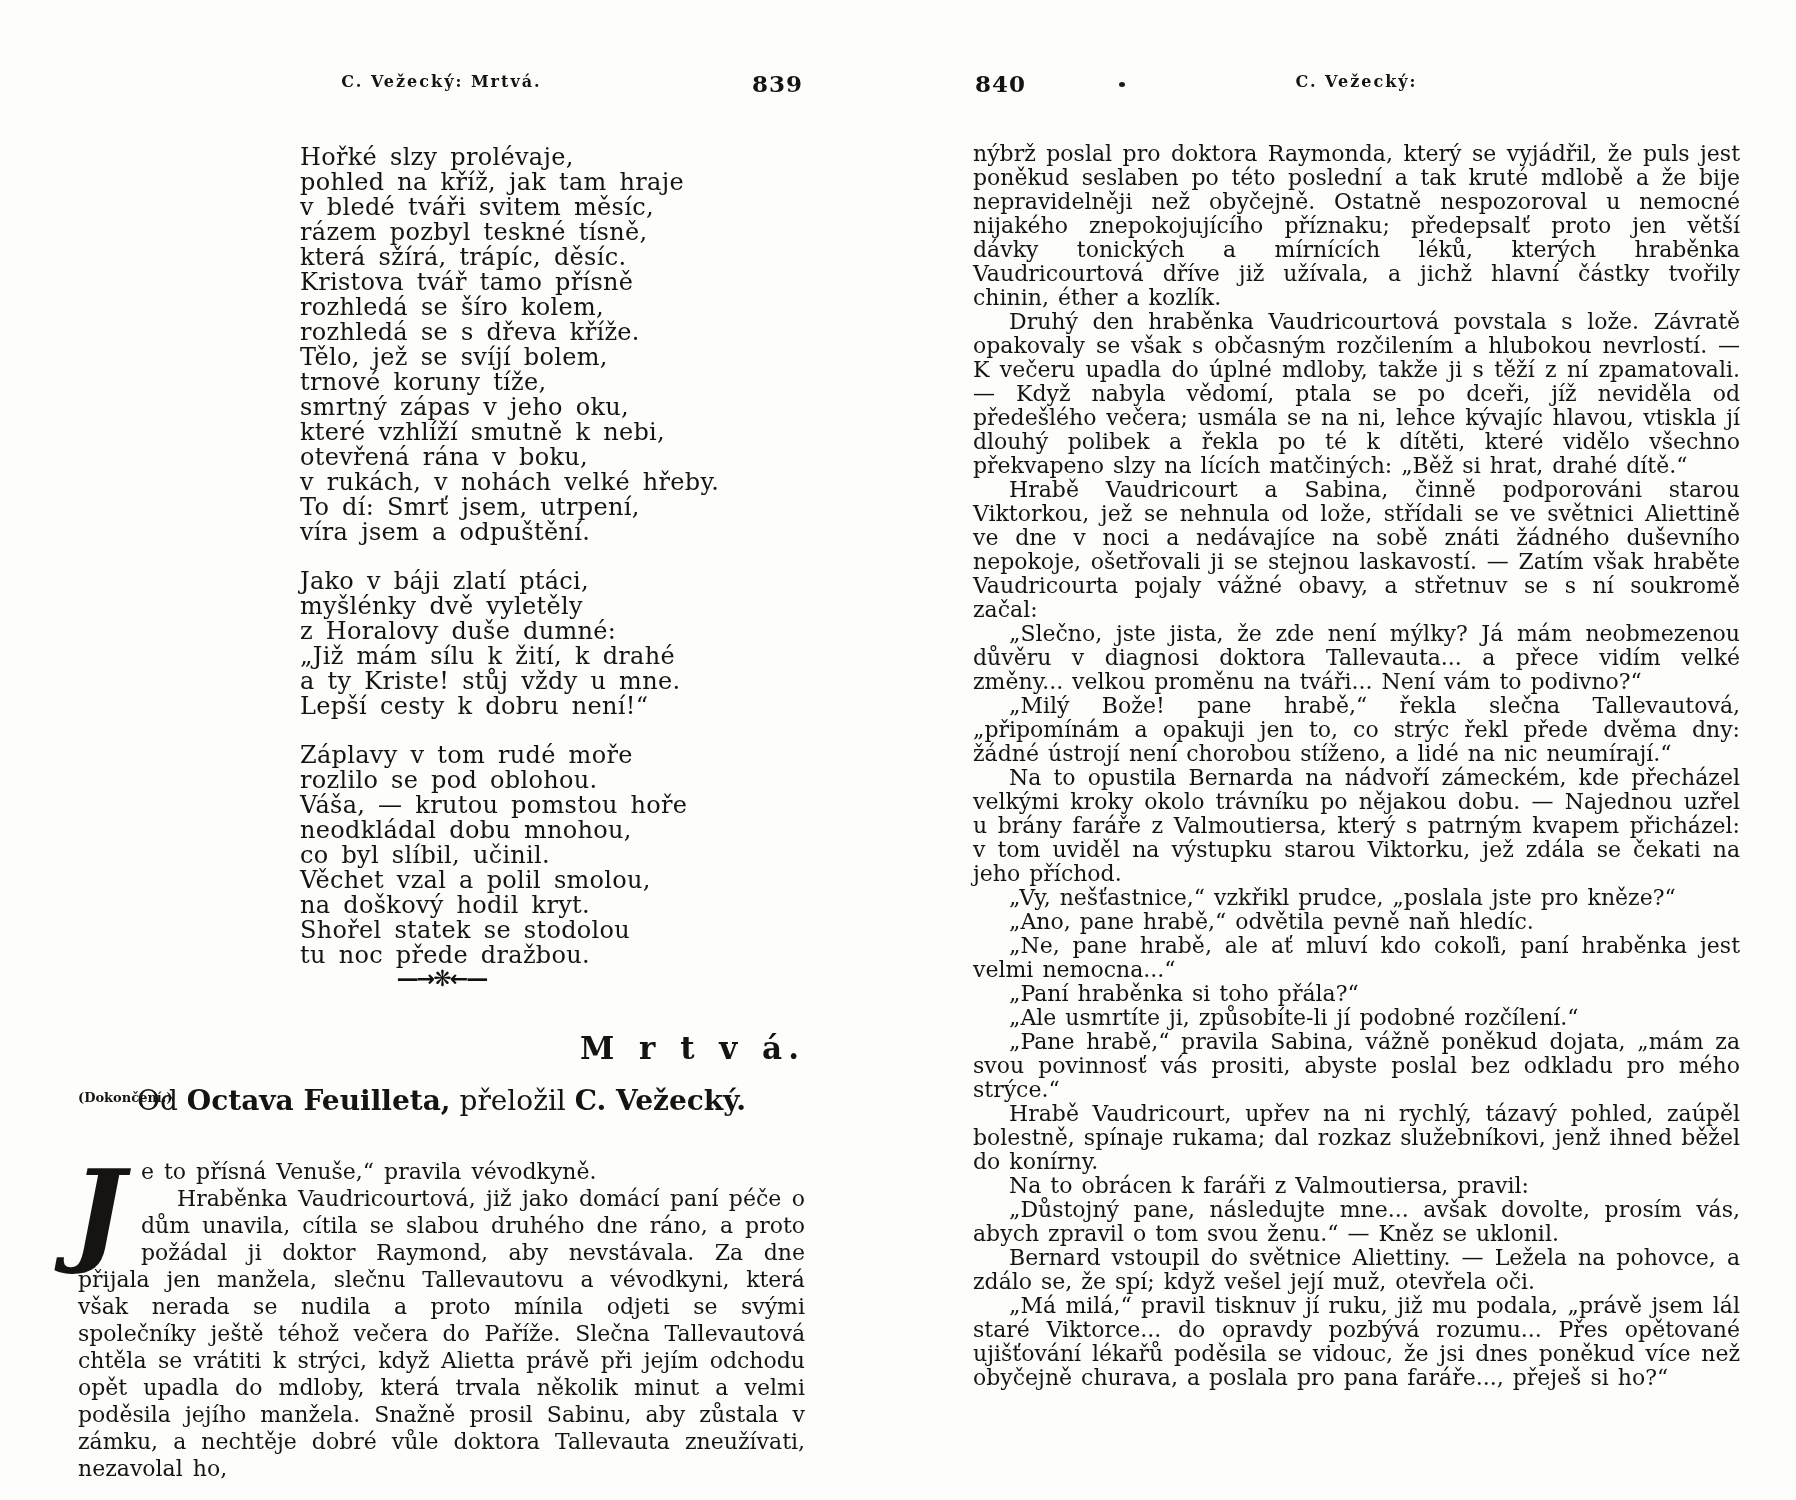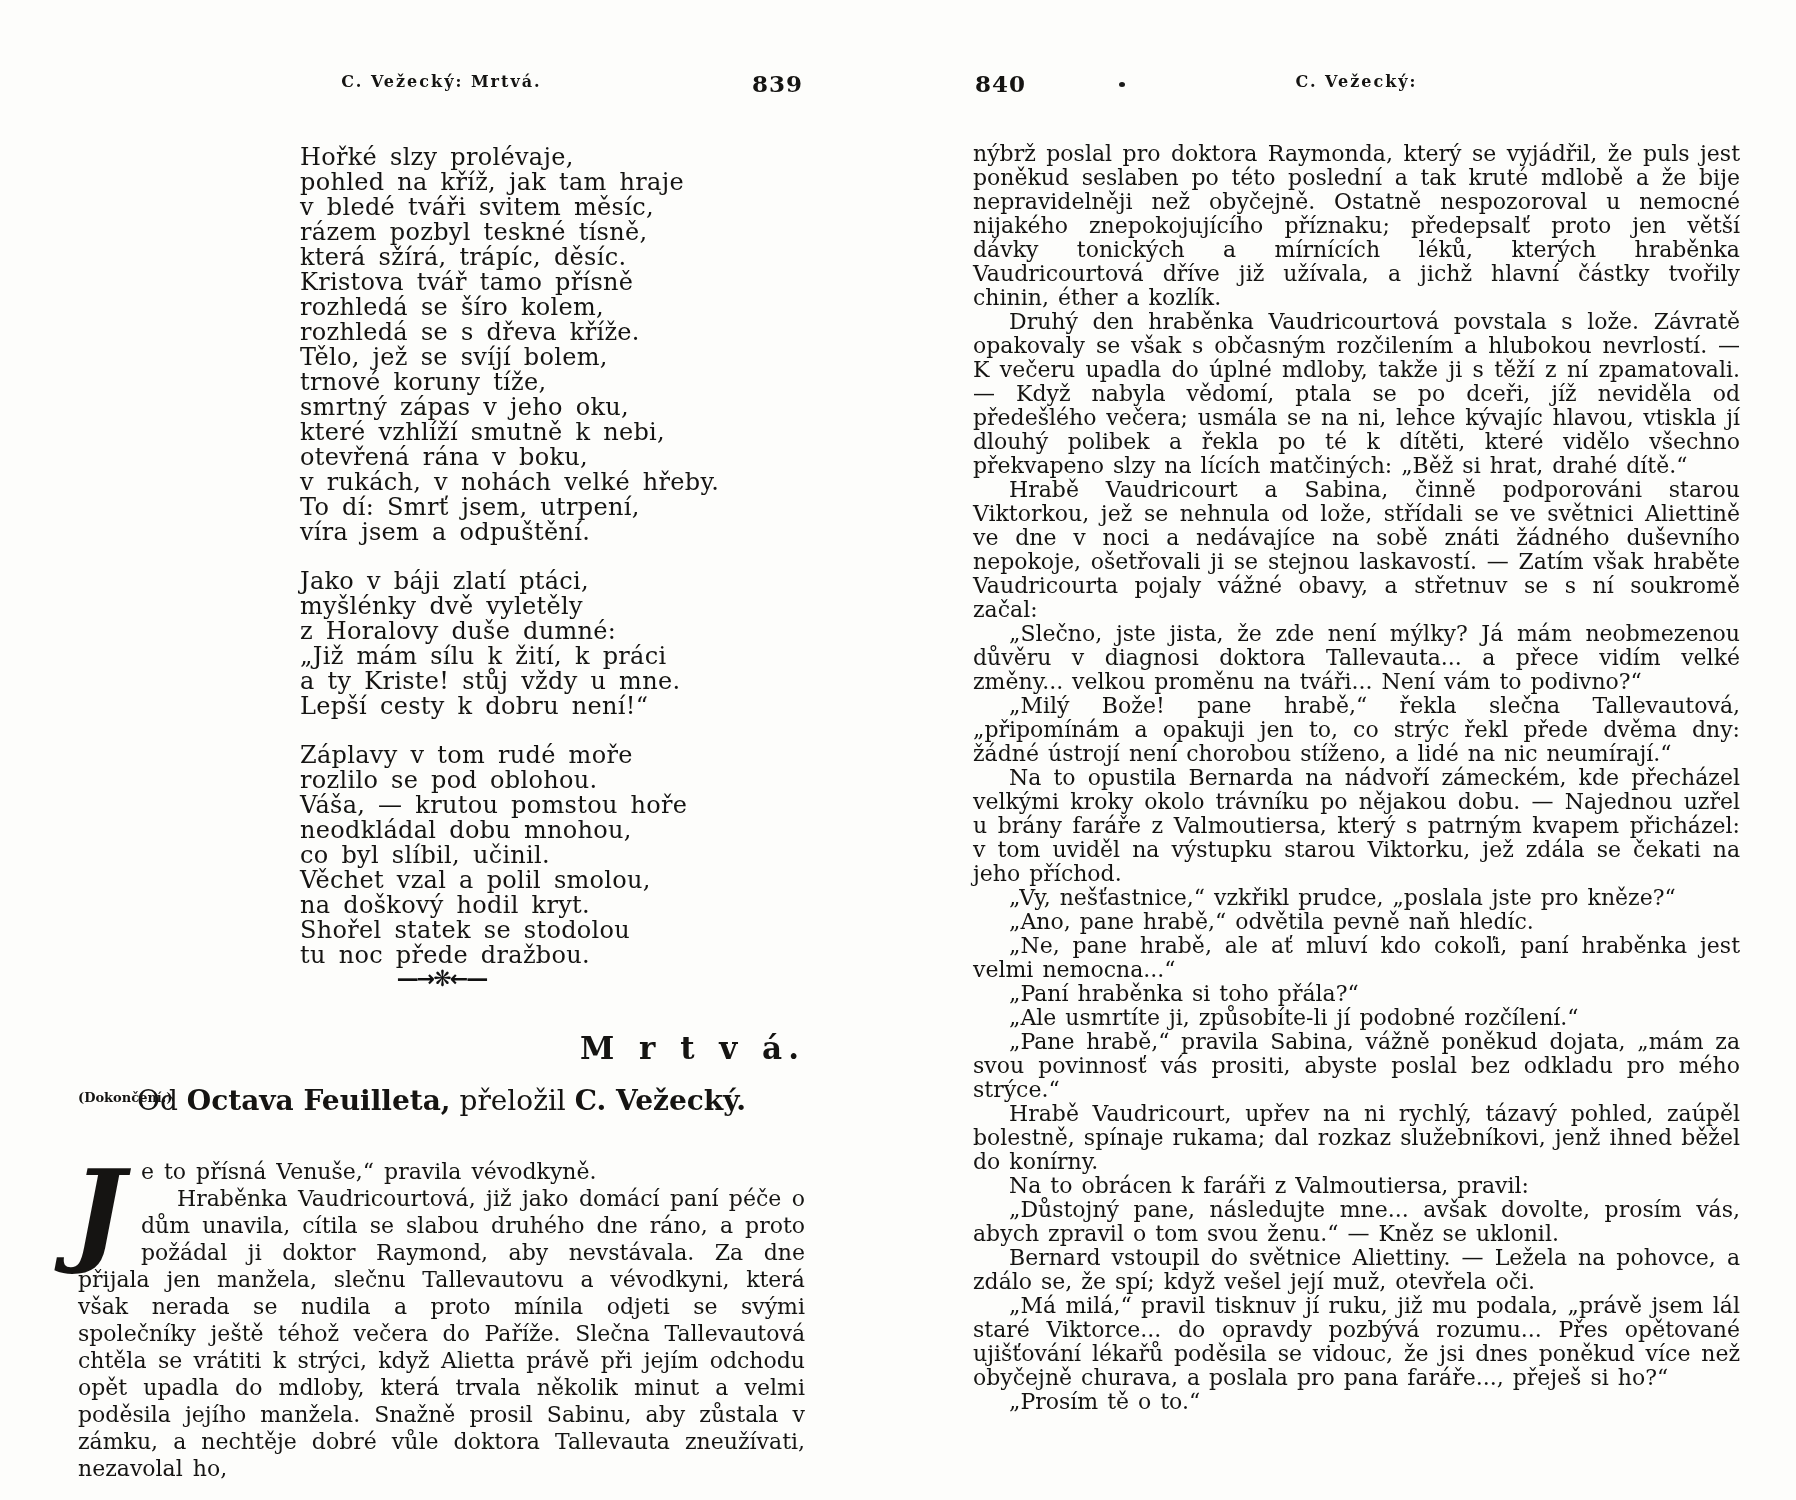--- a/index.html
+++ b/index.html
@@ -117,21 +117,21 @@
         <div class="poem-line">které vzhlíží smutně k nebi,</div>
         <div class="poem-line">otevřená rána v boku,</div>
         <div class="poem-line">v rukách, v nohách velké hřeby.</div>
         <div class="poem-line">To dí: Smrť jsem, utrpení,</div>
         <div class="poem-line">víra jsem a odpuštění.</div>
       </div>
       <div class="stanza">
         <div class="poem-line">Jako v báji zlatí ptáci,</div>
         <div class="poem-line">myšlénky dvě vyletěly</div>
         <div class="poem-line">z Horalovy duše dumné:</div>
-        <div class="poem-line">„Již mám sílu k žití, k práci</div>
+        <div class="poem-line">„Již mám sílu k žití, k drahé</div>
         <div class="poem-line">a ty Kriste! stůj vždy u mne.</div>
         <div class="poem-line">Lepší cesty k dobru není!“</div>
       </div>
       <div class="stanza">
         <div class="poem-line">Záplavy v tom rudé moře</div>
         <div class="poem-line">rozlilo se pod oblohou.</div>
         <div class="poem-line">Váša, — krutou pomstou hoře</div>
         <div class="poem-line">neodkládal dobu mnohou,</div>
         <div class="poem-line">co byl slíbil, učinil.</div>
         <div class="poem-line">Věchet vzal a polil smolou,</div>
@@ -174,15 +174,14 @@
       <p class="indent">„Ano, pane hrabě,“ odvětila pevně naň hledíc.</p>
       <p class="indent">„Ne, pane hrabě, ale ať mluví kdo cokoľi, paní hraběnka jest velmi nemocna...“</p>
       <p class="indent">„Paní hraběnka si toho přála?“</p>
       <p class="indent">„Ale usmrtíte ji, způsobíte-li jí podobné rozčílení.“</p>
       <p class="indent">„Pane hrabě,“ pravila Sabina, vážně poněkud dojata, „mám za svou povinnosť vás prositi, abyste poslal bez odkladu pro mého strýce.“</p>
       <p class="indent">Hrabě Vaudricourt, upřev na ni rychlý, tázavý pohled, zaúpěl bolestně, spínaje rukama; dal rozkaz služebníkovi, jenž ihned běžel do konírny.</p>
       <p class="indent">Na to obrácen k faráři z Valmoutiersa, pravil:</p>
       <p class="indent">„Důstojný pane, následujte mne... avšak dovolte, prosím vás, abych zpravil o tom svou ženu.“ — Kněz se uklonil.</p>
       <p class="indent">Bernard vstoupil do světnice Aliettiny. — Ležela na pohovce, a zdálo se, že spí; když vešel její muž, otevřela oči.</p>
       <p class="indent">„Má milá,“ pravil tisknuv jí ruku, již mu podala, „právě jsem lál staré Viktorce... do opravdy pozbývá rozumu... Přes opětované ujišťování lékařů poděsila se vidouc, že jsi dnes poněkud více než obyčejně churava, a poslala pro pana faráře..., přeješ si ho?“</p>
-      <p class="indent">„Prosím tě o to.“</p>
     </div>
 </section>
 
 </body></html>

